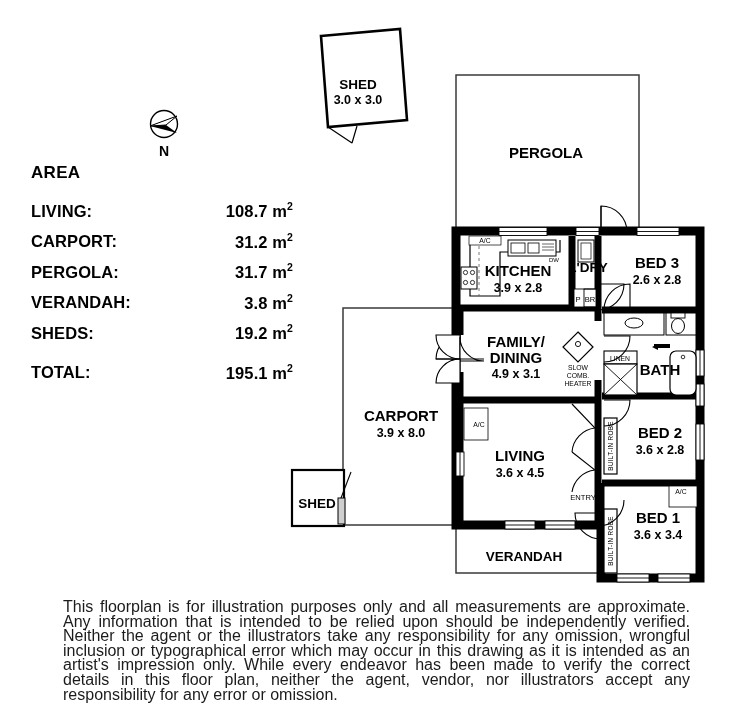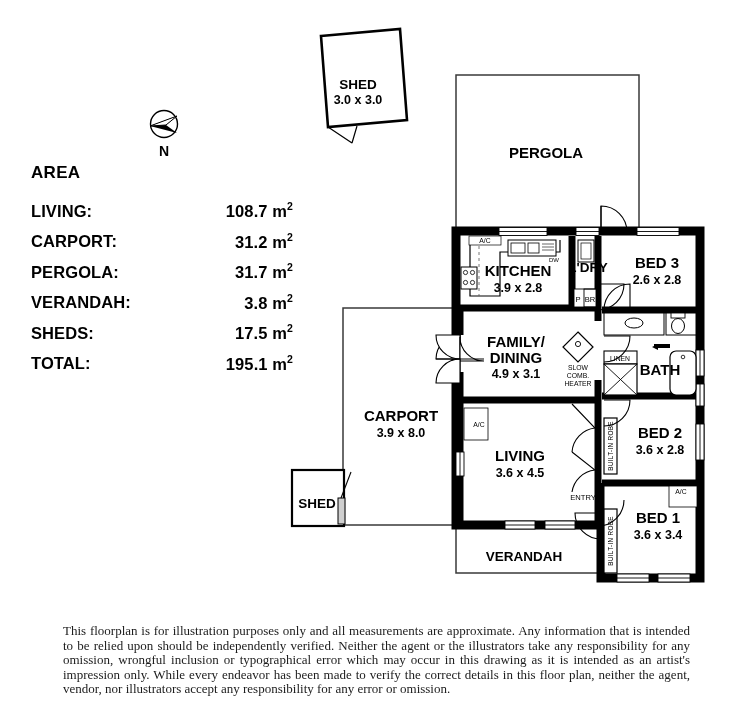--- a/index.html
+++ b/index.html
@@ -38,36 +38,35 @@
   }
   .area-row {
     display: flex;
     justify-content: space-between;
     align-items: flex-end;
     font-size: 16.5px;
     font-weight: bold;
     line-height: 26px;
     letter-spacing: 0.1px;
   }
-  .area-row.total { }
+  .area-row.total { margin-top: 9px; }
   .area-label { white-space: nowrap; }
   .area-value { white-space: nowrap; }
   .area-value sup { font-size: 10.5px; vertical-align: super; }
 
   
   .disclaimer {
     position: absolute;
     left: 63px;
-    top: 624px;
+    top: 600px;
     width: 627px;
-    font-size: 13px;
+    font-size: 16px;
     line-height: 14.6px;
     text-align: justify;
     color: #1b1b1b;
-    font-family: Liberation Serif, serif;
   }
 
   
   .rm-name { font-family: "Liberation Sans", sans-serif; font-weight: bold; font-size: 15px; }
   .rm-dim  { font-family: "Liberation Sans", sans-serif; font-weight: bold; font-size: 12.5px; }
   .rm-name-sm { font-family: "Liberation Sans", sans-serif; font-weight: bold; font-size: 13.5px; }
   .tiny   { font-family: "Liberation Sans", sans-serif; font-size: 6px; }
   .tiny2  { font-family: "Liberation Sans", sans-serif; font-size: 6.8px; }
   .tiny3  { font-family: "Liberation Sans", sans-serif; font-size: 7.6px; }
   .robe   { font-family: "Liberation Sans", sans-serif; font-size: 6.4px; letter-spacing: 0.3px; }
@@ -92,21 +91,21 @@
     <div class="area-row">
       <span class="area-label">PERGOLA:</span>
       <span class="area-value"><span>31.7 m</span><sup>2</sup></span>
     </div>
     <div class="area-row">
       <span class="area-label">VERANDAH:</span>
       <span class="area-value"><span>3.8 m</span><sup>2</sup></span>
     </div>
     <div class="area-row">
       <span class="area-label">SHEDS:</span>
-      <span class="area-value"><span>17.5 m</span><sup>2</sup></span>
+      <span class="area-value"><span>19.2 m</span><sup>2</sup></span>
     </div>
     <div class="area-row total">
       <span class="area-label">TOTAL:</span>
       <span class="area-value"><span>195.1 m</span><sup>2</sup></span>
     </div>
   </div>
 
   <div class="disclaimer">This floorplan is for illustration purposes only and all measurements are approximate. Any information that is intended to be relied upon should be independently verified. Neither the agent or the illustrators take any responsibility for any omission, wrongful inclusion or typographical error which may occur in this drawing as it is intended as an artist's impression only. While every endeavor has been made to verify the correct details in this floor plan, neither the agent, vendor, nor illustrators accept any responsibility for any error or omission.</div>
 
   <svg width="750" height="707" viewBox="0 0 750 707">

